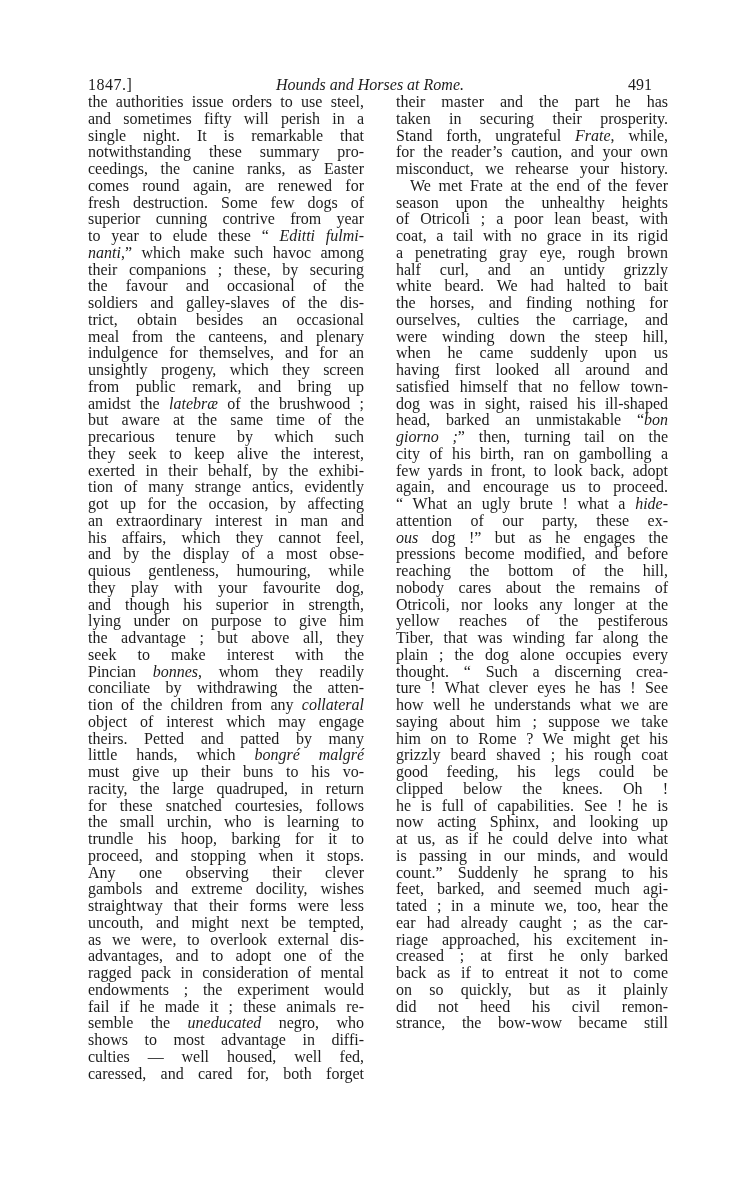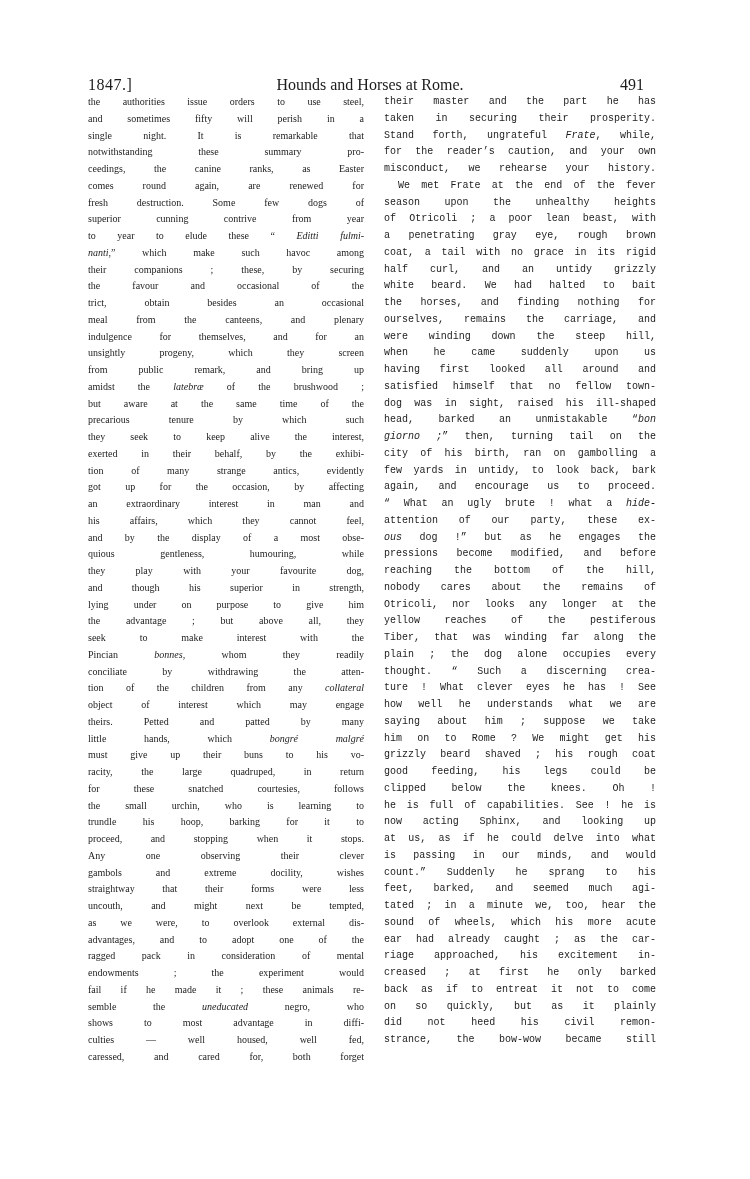--- a/index.html
+++ b/index.html
@@ -1,25 +1,25 @@
 <!DOCTYPE html>
 <html><head>
 <meta charset="utf-8">
 <style>
   html, body { margin: 0; padding: 0; background: #ffffff; }
   body { width: 750px; height: 1179px; position: relative; overflow: hidden; }
   .page { position: absolute; left: 0; top: 0; width: 750px; height: 1179px; background: #ffffff; color: #1c1c1c;
           font-family: "Liberation Serif", "DejaVu Serif", serif; }
   .header { position: absolute; top: 76px; left: 88px; width: 564px; height: 20px; font-size: 16px; }
   .hdr-year { position: absolute; left: 0; top: 0; letter-spacing: 0.5px; }
-  .hdr-title { position: absolute; left: 0; right: 0; top: 0; text-align: center; }
-  .hdr-page { position: absolute; right: 8px; top: 0; }
-  .col { position: absolute; top: 94px; font-size: 10px; line-height: 16.75px; }
+  .hdr-title { position: absolute; left: 0; right: 0; top: 0; text-align: center; font-style: italic; }
+  .hdr-page { position: absolute; right: 0; top: 0; }
+  .col { position: absolute; top: 94px; font-size: 16px; line-height: 16.75px; }
   .col-left { left: 88px; width: 276px; }
-  .col-right { left: 384px; width: 272px; font-family: Liberation Mono, monospace; }
+  .col-right { left: 396px; width: 272px; }
   .line { display: block; white-space: nowrap; text-align: justify; text-align-last: justify; height: 16.75px; overflow: visible; }
   .line.indent { padding-left: 14px; }
   .line i { font-style: italic; }
 </style>
 </head>
 <body>
 
 <div class="page">
   <div class="header">
     <span class="hdr-year">1847.]</span>
@@ -33,20 +33,21 @@
       <span class="line">single night. It is remarkable that</span>
       <span class="line">notwithstanding these summary pro-</span>
       <span class="line">ceedings, the canine ranks, as Easter</span>
       <span class="line">comes round again, are renewed for</span>
       <span class="line">fresh destruction. Some few dogs of</span>
       <span class="line">superior cunning contrive from year</span>
       <span class="line">to year to elude these “ <i>Editti fulmi-</i></span>
       <span class="line"><i>nanti</i>,” which make such havoc among</span>
       <span class="line">their companions ; these, by securing</span>
       <span class="line">the favour and occasional of the</span>
+      <span class="line">soldiers and galley-slaves of the dis-</span>
       <span class="line">trict, obtain besides an occasional</span>
       <span class="line">meal from the canteens, and plenary</span>
       <span class="line">indulgence for themselves, and for an</span>
       <span class="line">unsightly progeny, which they screen</span>
       <span class="line">from public remark, and bring up</span>
       <span class="line">amidst the <i>latebræ</i> of the brushwood ;</span>
       <span class="line">but aware at the same time of the</span>
       <span class="line">precarious tenure by which such</span>
       <span class="line">they seek to keep alive the interest,</span>
       <span class="line">exerted in their behalf, by the exhibi-</span>
@@ -89,35 +90,35 @@
     </div>
   <div class="col col-right">
       <span class="line">their master and the part he has</span>
       <span class="line">taken in securing their prosperity.</span>
       <span class="line">Stand forth, ungrateful <i>Frate</i>, while,</span>
       <span class="line">for the reader’s caution, and your own</span>
       <span class="line">misconduct, we rehearse your history.</span>
       <span class="line indent">We met Frate at the end of the fever</span>
       <span class="line">season upon the unhealthy heights</span>
       <span class="line">of Otricoli ; a poor lean beast, with</span>
+      <span class="line">coat, a tail with no grace in its rigid</span>
       <span class="line">a penetrating gray eye, rough brown</span>
-      <span class="line">coat, a tail with no grace in its rigid</span>
       <span class="line">half curl, and an untidy grizzly</span>
       <span class="line">white beard. We had halted to bait</span>
       <span class="line">the horses, and finding nothing for</span>
-      <span class="line">ourselves, remains the carriage, and</span>
+      <span class="line">ourselves, culties the carriage, and</span>
       <span class="line">were winding down the steep hill,</span>
       <span class="line">when he came suddenly upon us</span>
       <span class="line">having first looked all around and</span>
       <span class="line">satisfied himself that no fellow town-</span>
       <span class="line">dog was in sight, raised his ill-shaped</span>
       <span class="line">head, barked an unmistakable “<i>bon</i></span>
       <span class="line"><i>giorno ;</i>” then, turning tail on the</span>
       <span class="line">city of his birth, ran on gambolling a</span>
-      <span class="line">few yards in untidy, to look back, bark</span>
+      <span class="line">few yards in front, to look back, adopt</span>
       <span class="line">again, and encourage us to proceed.</span>
       <span class="line">“ What an ugly brute ! what a <i>hide-</i></span>
       <span class="line">attention of our party, these ex-</span>
       <span class="line"><i>ous</i> dog !” but as he engages the</span>
       <span class="line">pressions become modified, and before</span>
       <span class="line">reaching the bottom of the hill,</span>
       <span class="line">nobody cares about the remains of</span>
       <span class="line">Otricoli, nor looks any longer at the</span>
       <span class="line">yellow reaches of the pestiferous</span>
       <span class="line">Tiber, that was winding far along the</span>
@@ -130,21 +131,20 @@
       <span class="line">grizzly beard shaved ; his rough coat</span>
       <span class="line">good feeding, his legs could be</span>
       <span class="line">clipped below the knees. Oh !</span>
       <span class="line">he is full of capabilities. See ! he is</span>
       <span class="line">now acting Sphinx, and looking up</span>
       <span class="line">at us, as if he could delve into what</span>
       <span class="line">is passing in our minds, and would</span>
       <span class="line">count.” Suddenly he sprang to his</span>
       <span class="line">feet, barked, and seemed much agi-</span>
       <span class="line">tated ; in a minute we, too, hear the</span>
-      <span class="line">sound of wheels, which his more acute</span>
       <span class="line">ear had already caught ; as the car-</span>
       <span class="line">riage approached, his excitement in-</span>
       <span class="line">creased ; at first he only barked</span>
       <span class="line">back as if to entreat it not to come</span>
       <span class="line">on so quickly, but as it plainly</span>
       <span class="line">did not heed his civil remon-</span>
       <span class="line">strance, the bow-wow became still</span>
     </div>
 </div>
 

